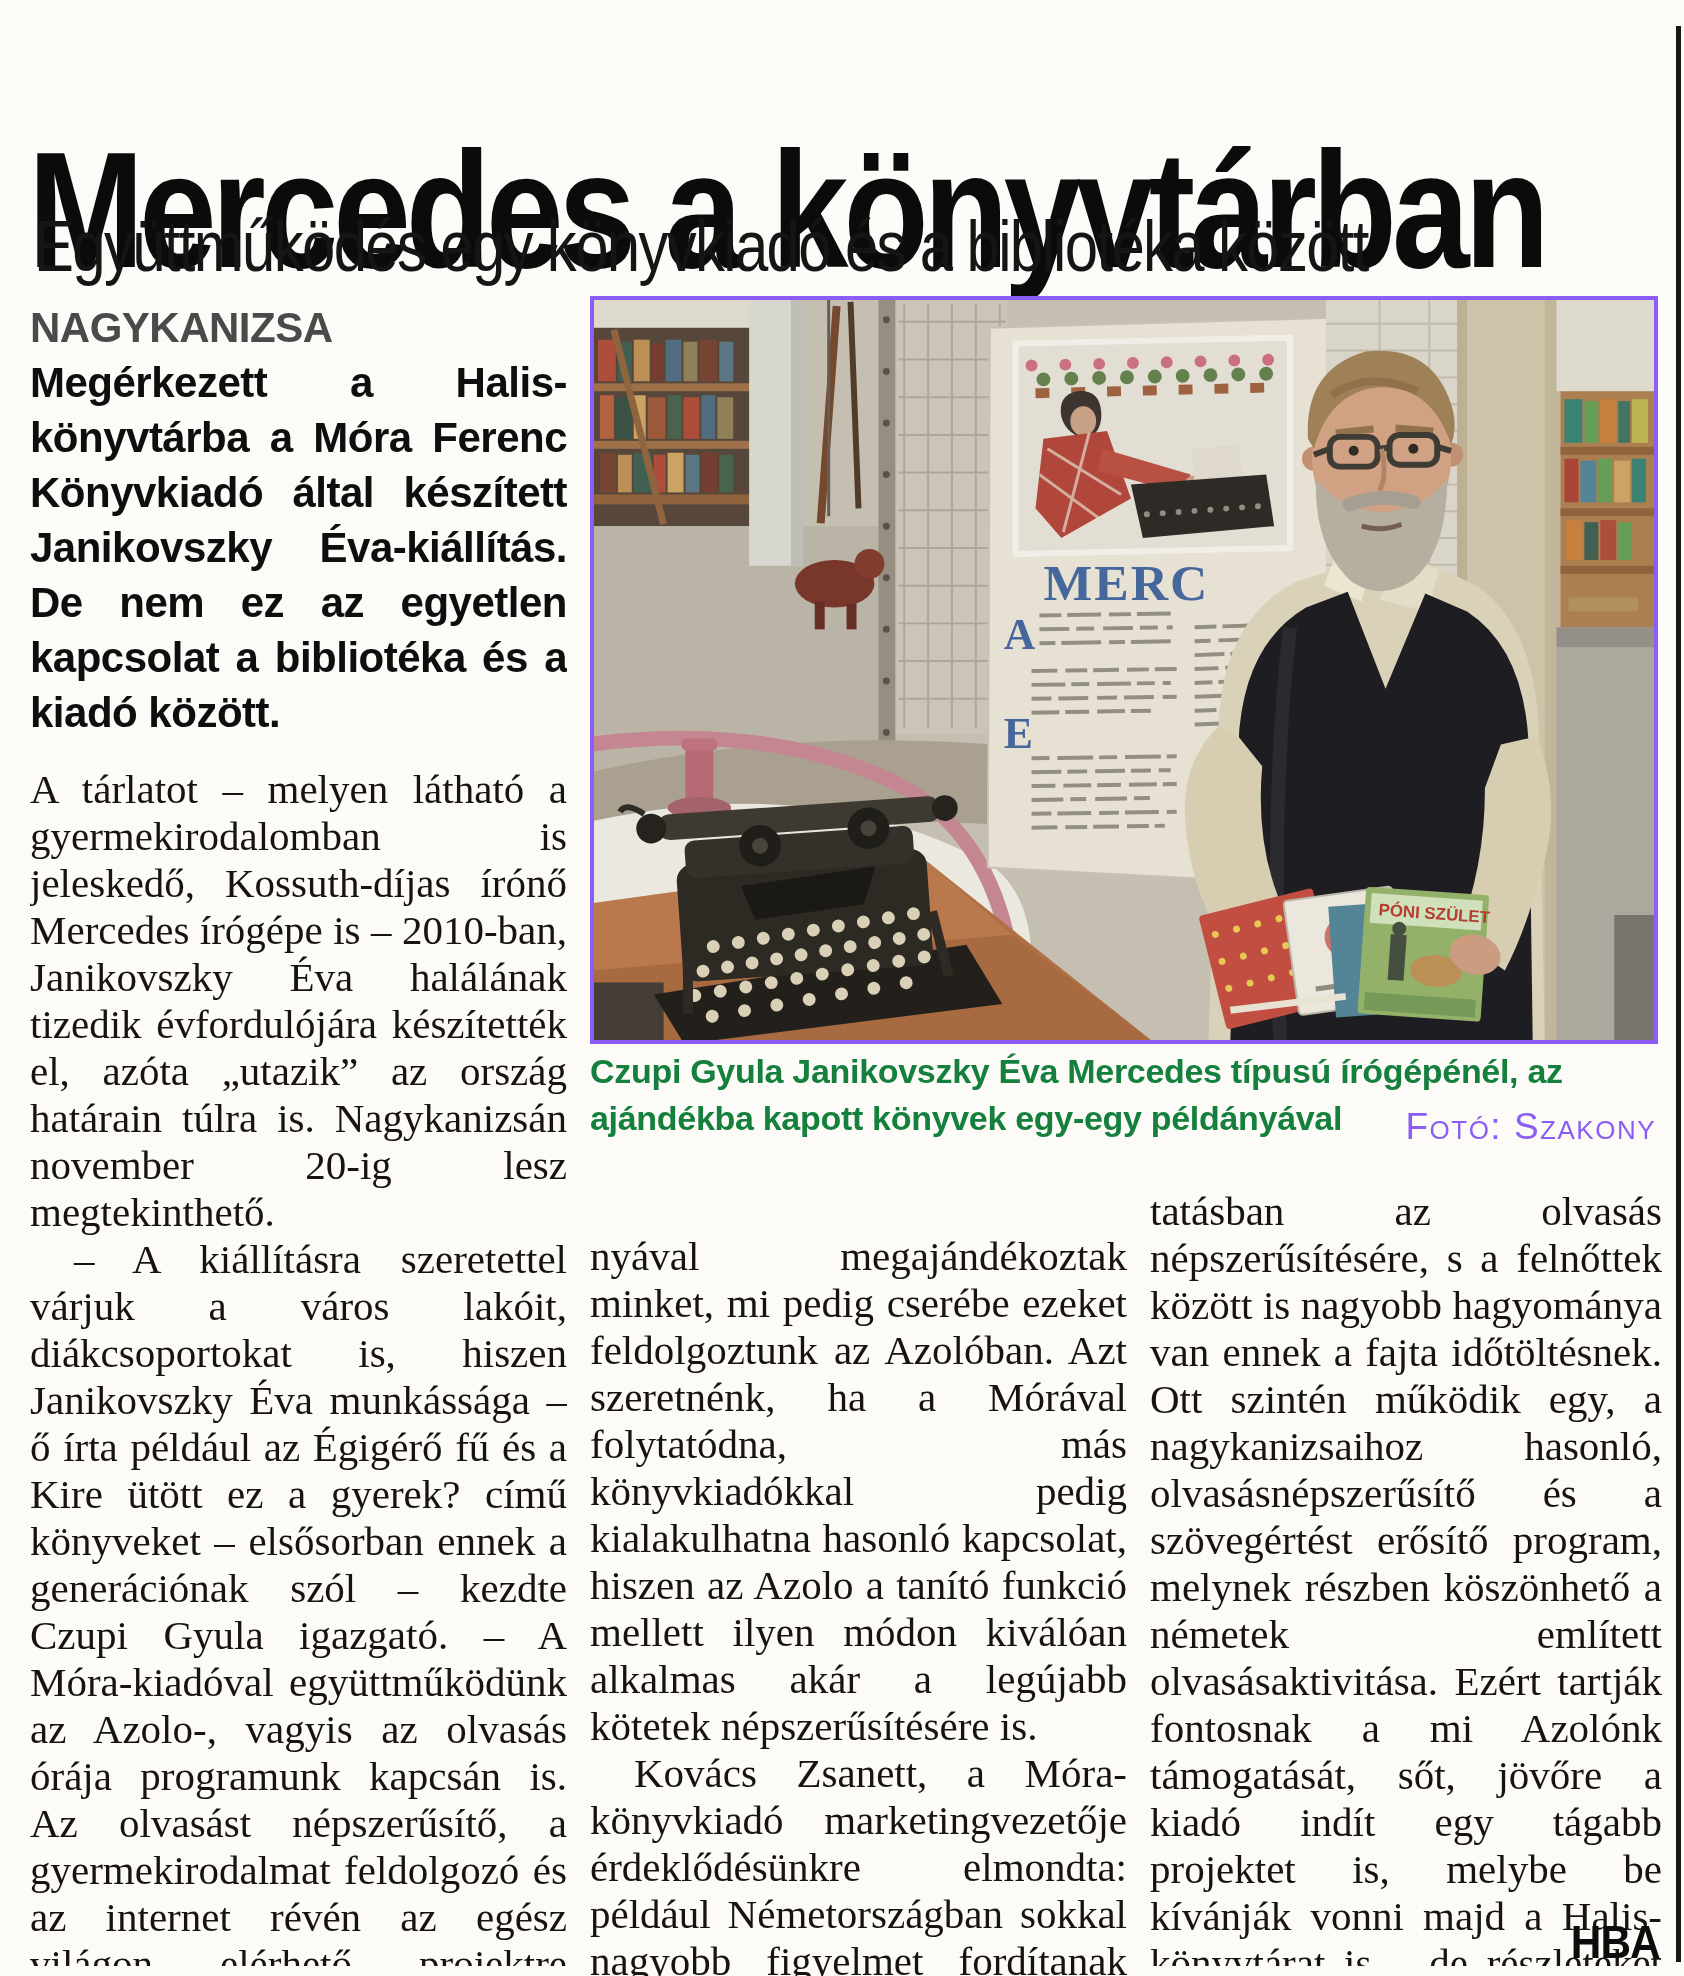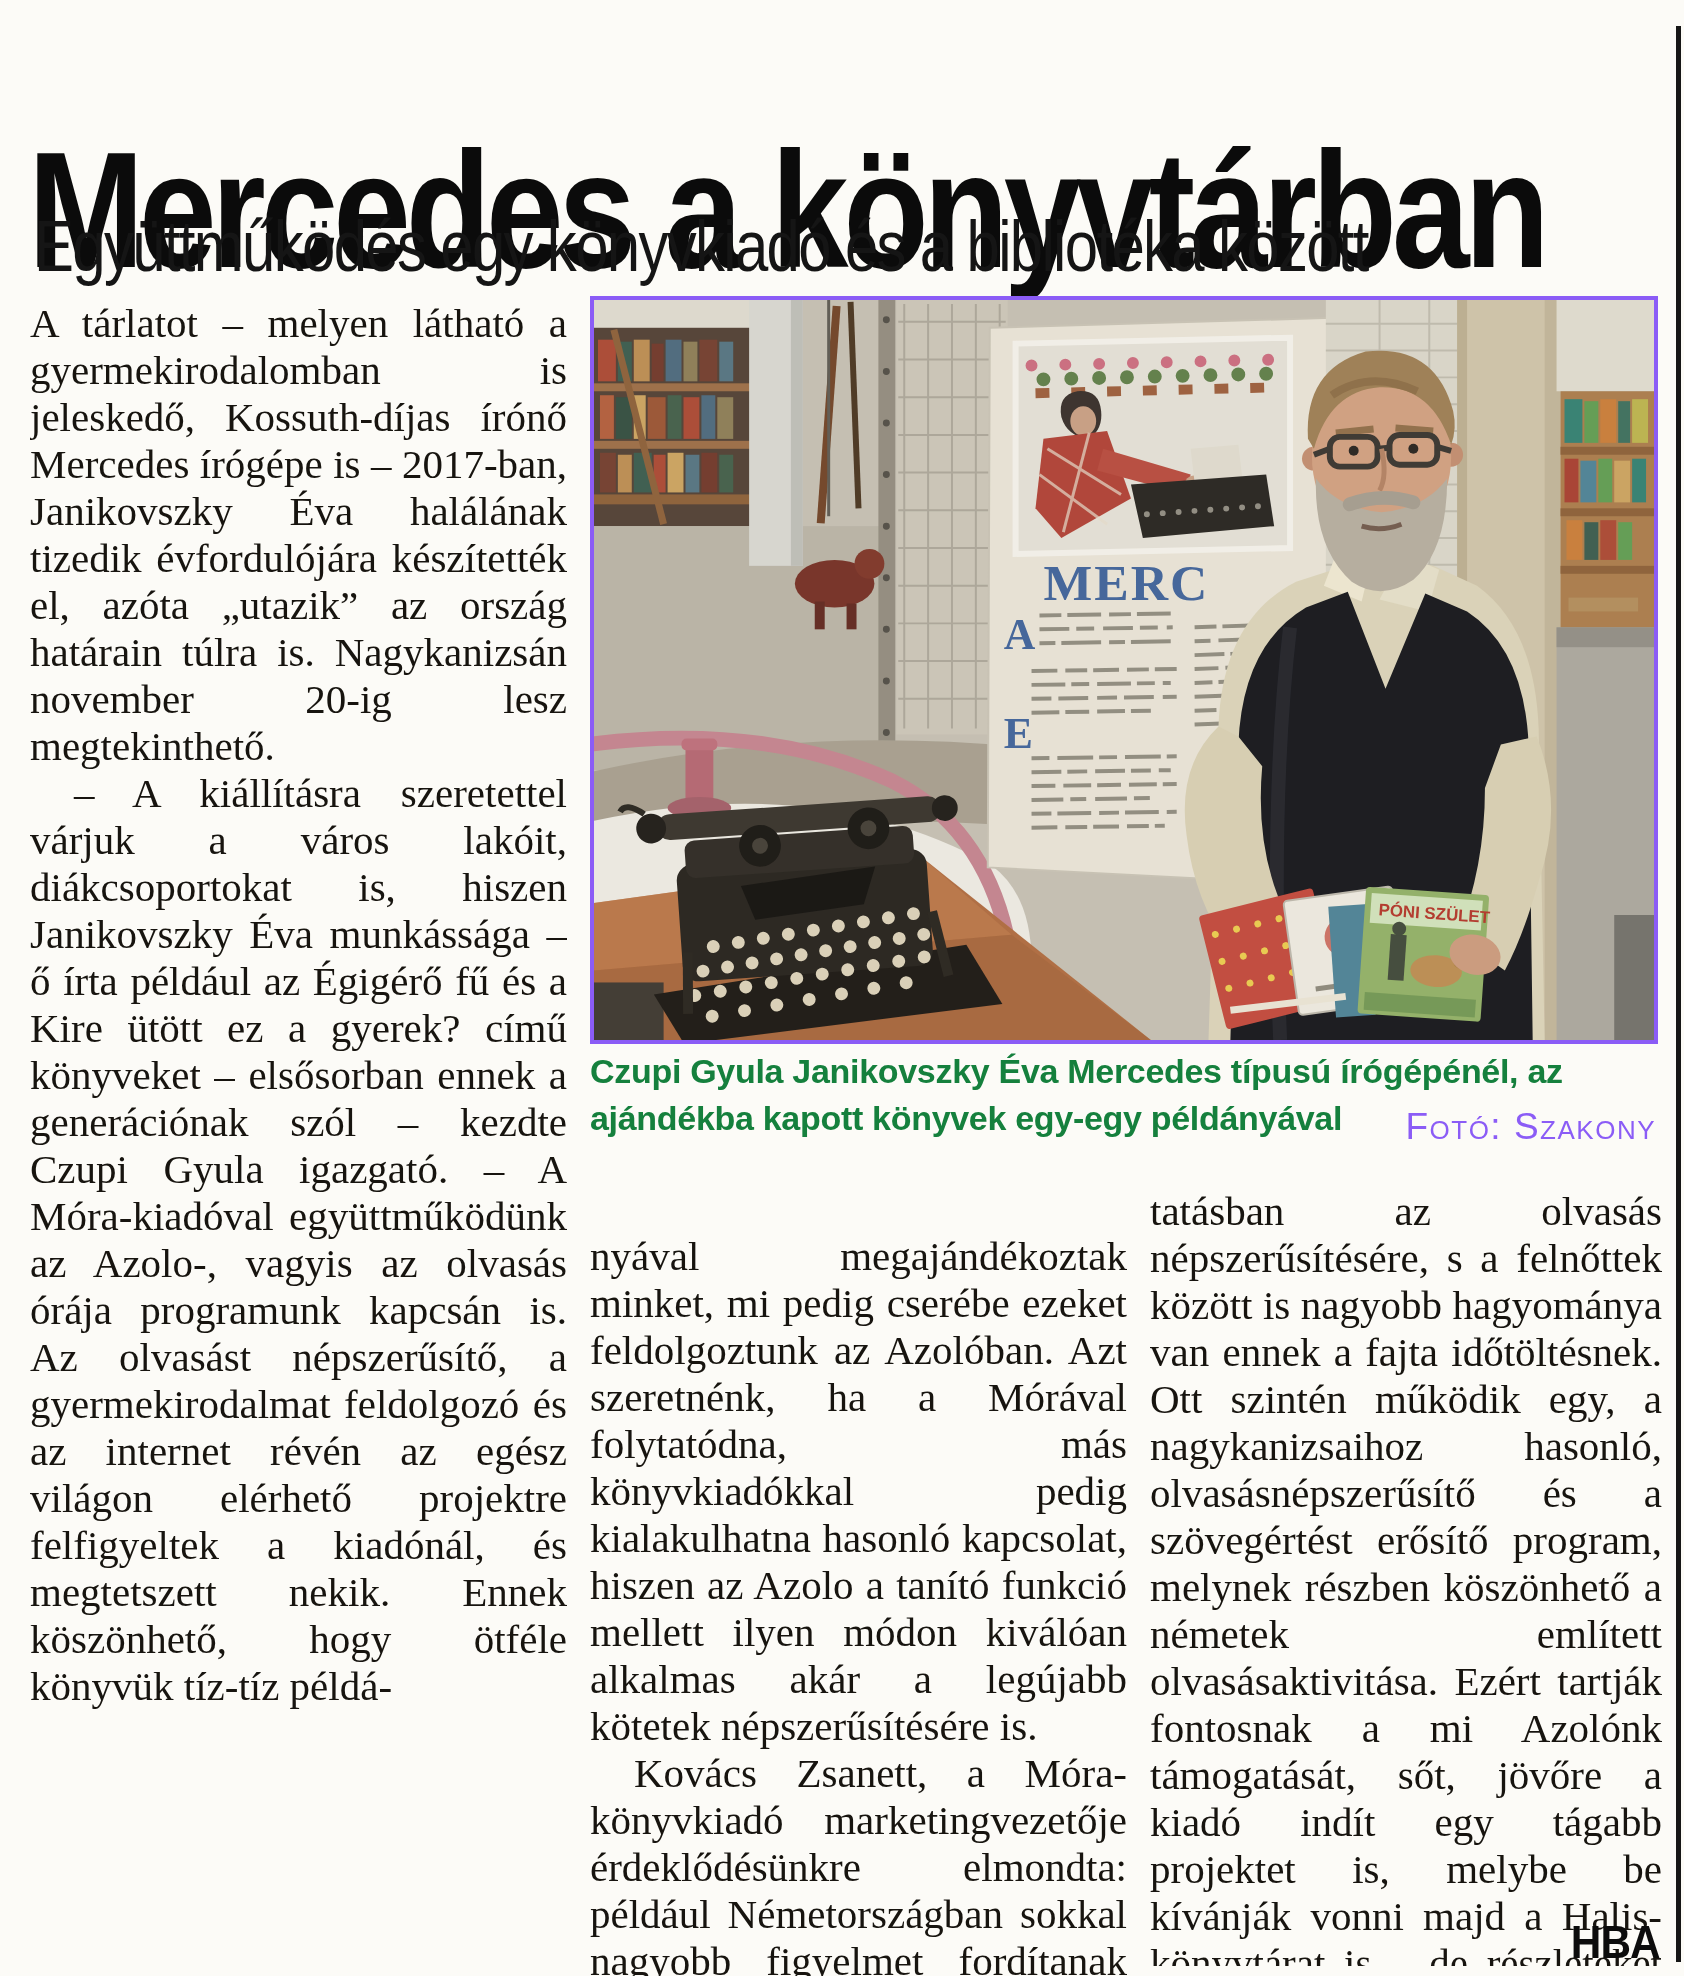--- a/index.html
+++ b/index.html
@@ -38,21 +38,22 @@
 </head>
 <body>
 
 <div class="page">
 
   <h1 class="headline">Mercedes a könyvtárban</h1>
   <div class="subheadline">Együttműködés egy könyvkiadó és a bibliotéka között</div>
   <div class="vrule"></div>
 
   <div class="col col-left">
-  <p>A tárlatot – melyen látható a gyermekirodalomban is jeleskedő, Kossuth-díjas írónő Mercedes írógépe is – 2017-ban, Janikovszky Éva halálának tizedik évfordulójára készítették el, azóta „utazik” az ország határain túlra is. Nagykanizsán november 20-ig lesz megtekinthető.</p>
+    <p class="lead"><span class="loc">NAGYKANIZSA</span> <span>Megérkezett a Halis-könyvtárba a Móra Ferenc Könyvkiadó által készített Janikovszky Éva-kiállítás. De nem ez az egyetlen kapcsolat a bibliotéka és a kiadó között.</span></p>
+  <p>A tárlatot – melyen látható a gyermekirodalomban is jeleskedő, Kossuth-díjas írónő Mercedes írógépe is – 2010-ban, Janikovszky Éva halálának tizedik évfordulójára készítették el, azóta „utazik” az ország határain túlra is. Nagykanizsán november 20-ig lesz megtekinthető.</p>
       <p>– A kiállításra szeretettel várjuk a város lakóit, diákcsoportokat is, hiszen Janikovszky Éva munkássága – ő írta például az Égigérő fű és a Kire ütött ez a gyerek? című könyveket – elsősorban ennek a generációnak szól – kezdte Czupi Gyula igazgató. – A Móra-kiadóval együttműködünk az Azolo-, vagyis az olvasás órája programunk kapcsán is. Az olvasást népszerűsítő, a gyermekirodalmat feldolgozó és az internet révén az egész világon elérhető projektre felfigyeltek a kiadónál, és megtetszett nekik. Ennek köszönhető, hogy ötféle könyvük tíz-tíz példá-</p>
     </div>
 
   <figure class="photo" role="img" aria-label="Czupi Gyula Janikovszky Éva Mercedes típusú írógépénél, az ajándékba kapott könyvek egy-egy példányával">
     <svg viewBox="0 0 1066 746" preserveAspectRatio="none">
 
       <rect x="0" y="0" width="1066" height="746" fill="#c3bdb0"></rect>
       <rect x="0" y="0" width="210" height="36" fill="#dcd8cc"></rect>
 
       <g>

